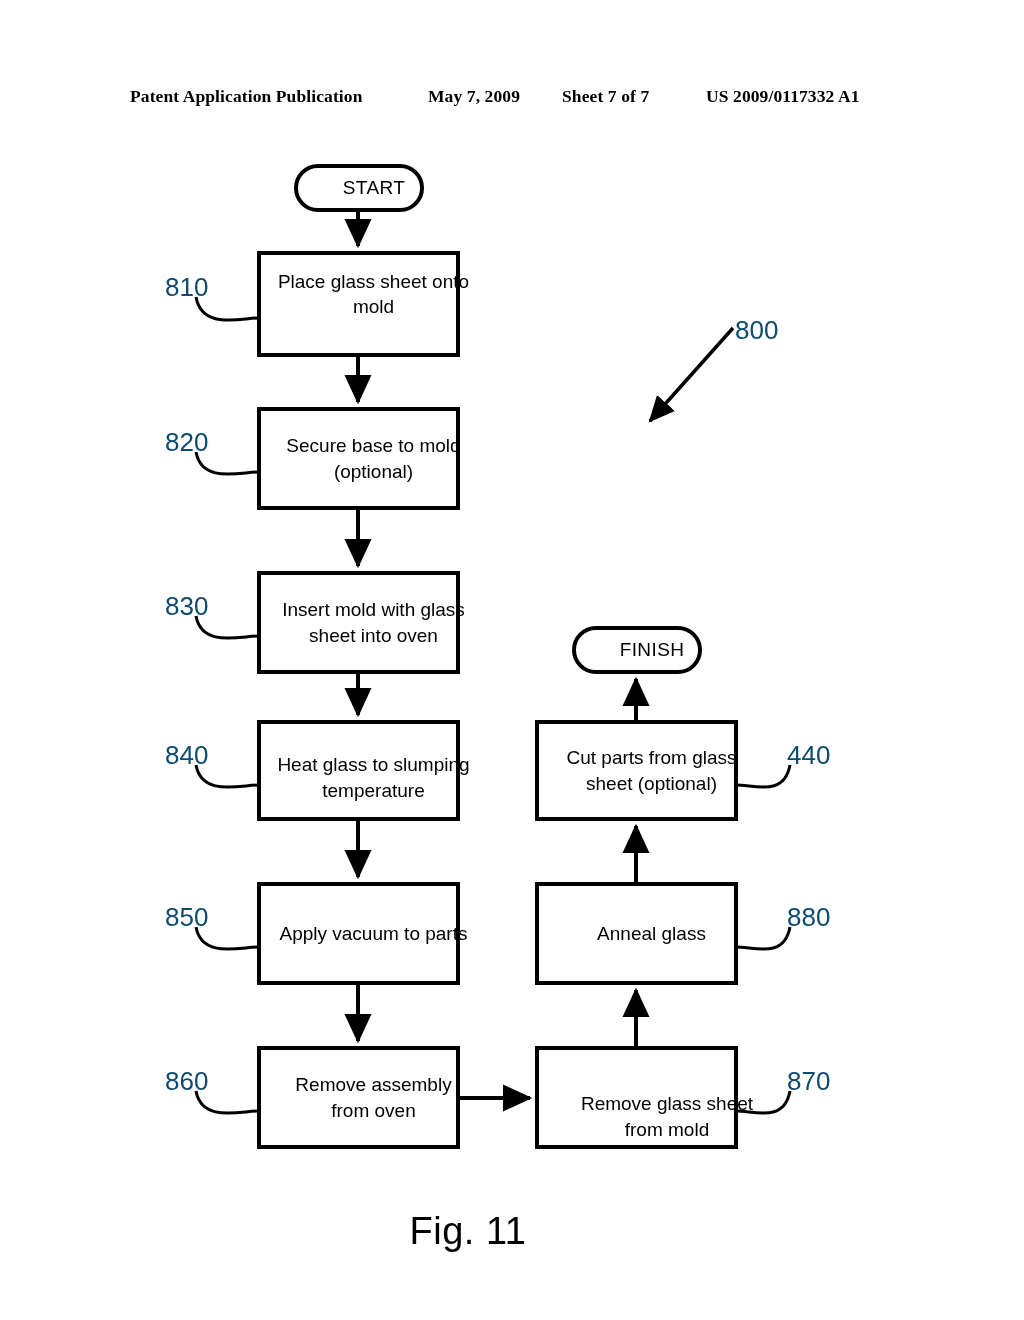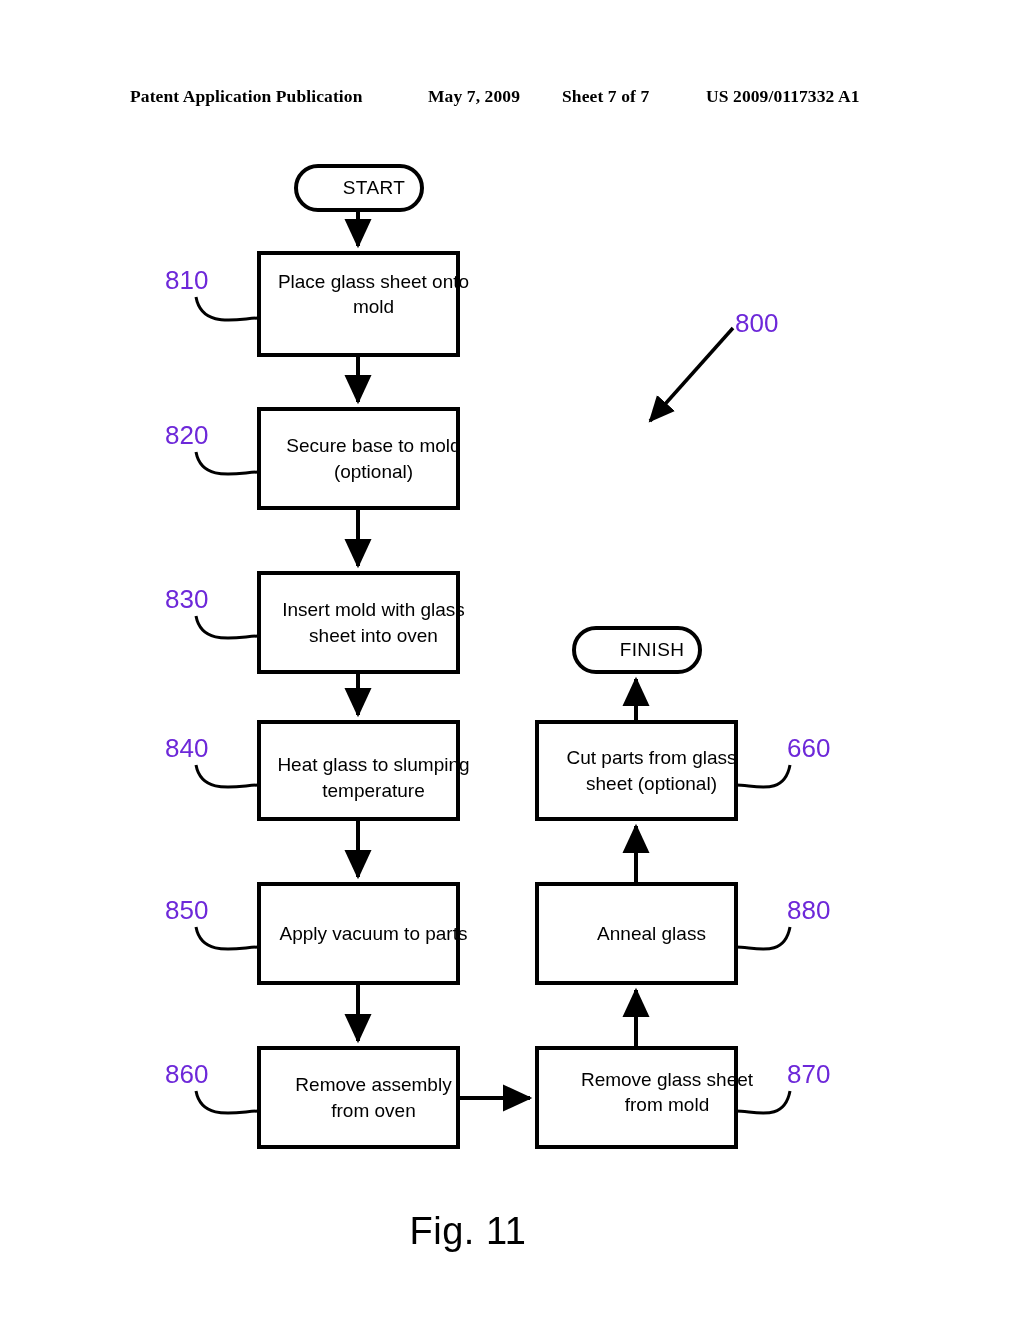--- a/index.html
+++ b/index.html
@@ -62,22 +62,23 @@
     color: #000;
     pointer-events: none;
     padding-left: 15px;
   }
   .term-label { font-size: 19px; letter-spacing: 0.4px; }
 
   .ref-label {
     position: absolute;
     font-family: "Liberation Sans", sans-serif;
     font-size: 26px;
-    color: #6d28d9;
+    color: #0c4a6e;
     white-space: nowrap;
+    margin-top: 7px;
   }
 
   #fig-caption {
     position: absolute;
     left: 0;
     top: 1178px;
     width: 936px;
     text-align: center;
     font-family: "Liberation Sans", sans-serif;
     font-size: 38px;
@@ -171,30 +172,30 @@
 <div class="node-label" style="left:262px; top:1051px; width:193px; height:93px;">
   <span><span>Remove assembly</span><br><span>from oven</span></span>
 </div>
 
 <div class="node-label" style="left:540px; top:725px; width:193px; height:91px;">
   <span><span>Cut parts from glass</span><br><span>sheet (optional)</span></span>
 </div>
 <div class="node-label" style="left:540px; top:887px; width:193px; height:93px;">
   <span>Anneal glass</span>
 </div>
-<div class="node-label" style="left:540px; top:1024px; width:224px; height:93px;align-items:flex-end;">
+<div class="node-label" style="left:540px; top:1070px; width:224px; height:93px;">
   <span><span>Remove glass sheet</span><br><span>from mold</span></span>
 </div>
 
 <div class="ref-label" style="left:165px; top:265px;">810</div>
 <div class="ref-label" style="left:165px; top:420px;">820</div>
 <div class="ref-label" style="left:165px; top:584px;">830</div>
 <div class="ref-label" style="left:165px; top:733px;">840</div>
 <div class="ref-label" style="left:165px; top:895px;">850</div>
 <div class="ref-label" style="left:165px; top:1059px;">860</div>
 
-<div class="ref-label" style="left:787px; top:733px;">660</div>
+<div class="ref-label" style="left:787px; top:733px;">440</div>
 <div class="ref-label" style="left:787px; top:895px;">880</div>
 <div class="ref-label" style="left:787px; top:1059px;">870</div>
 
 <div class="ref-label" style="left:735px; top:308px;">800</div>
 
 <div id="fig-caption">Fig. 11</div>
 
 </body></html>

